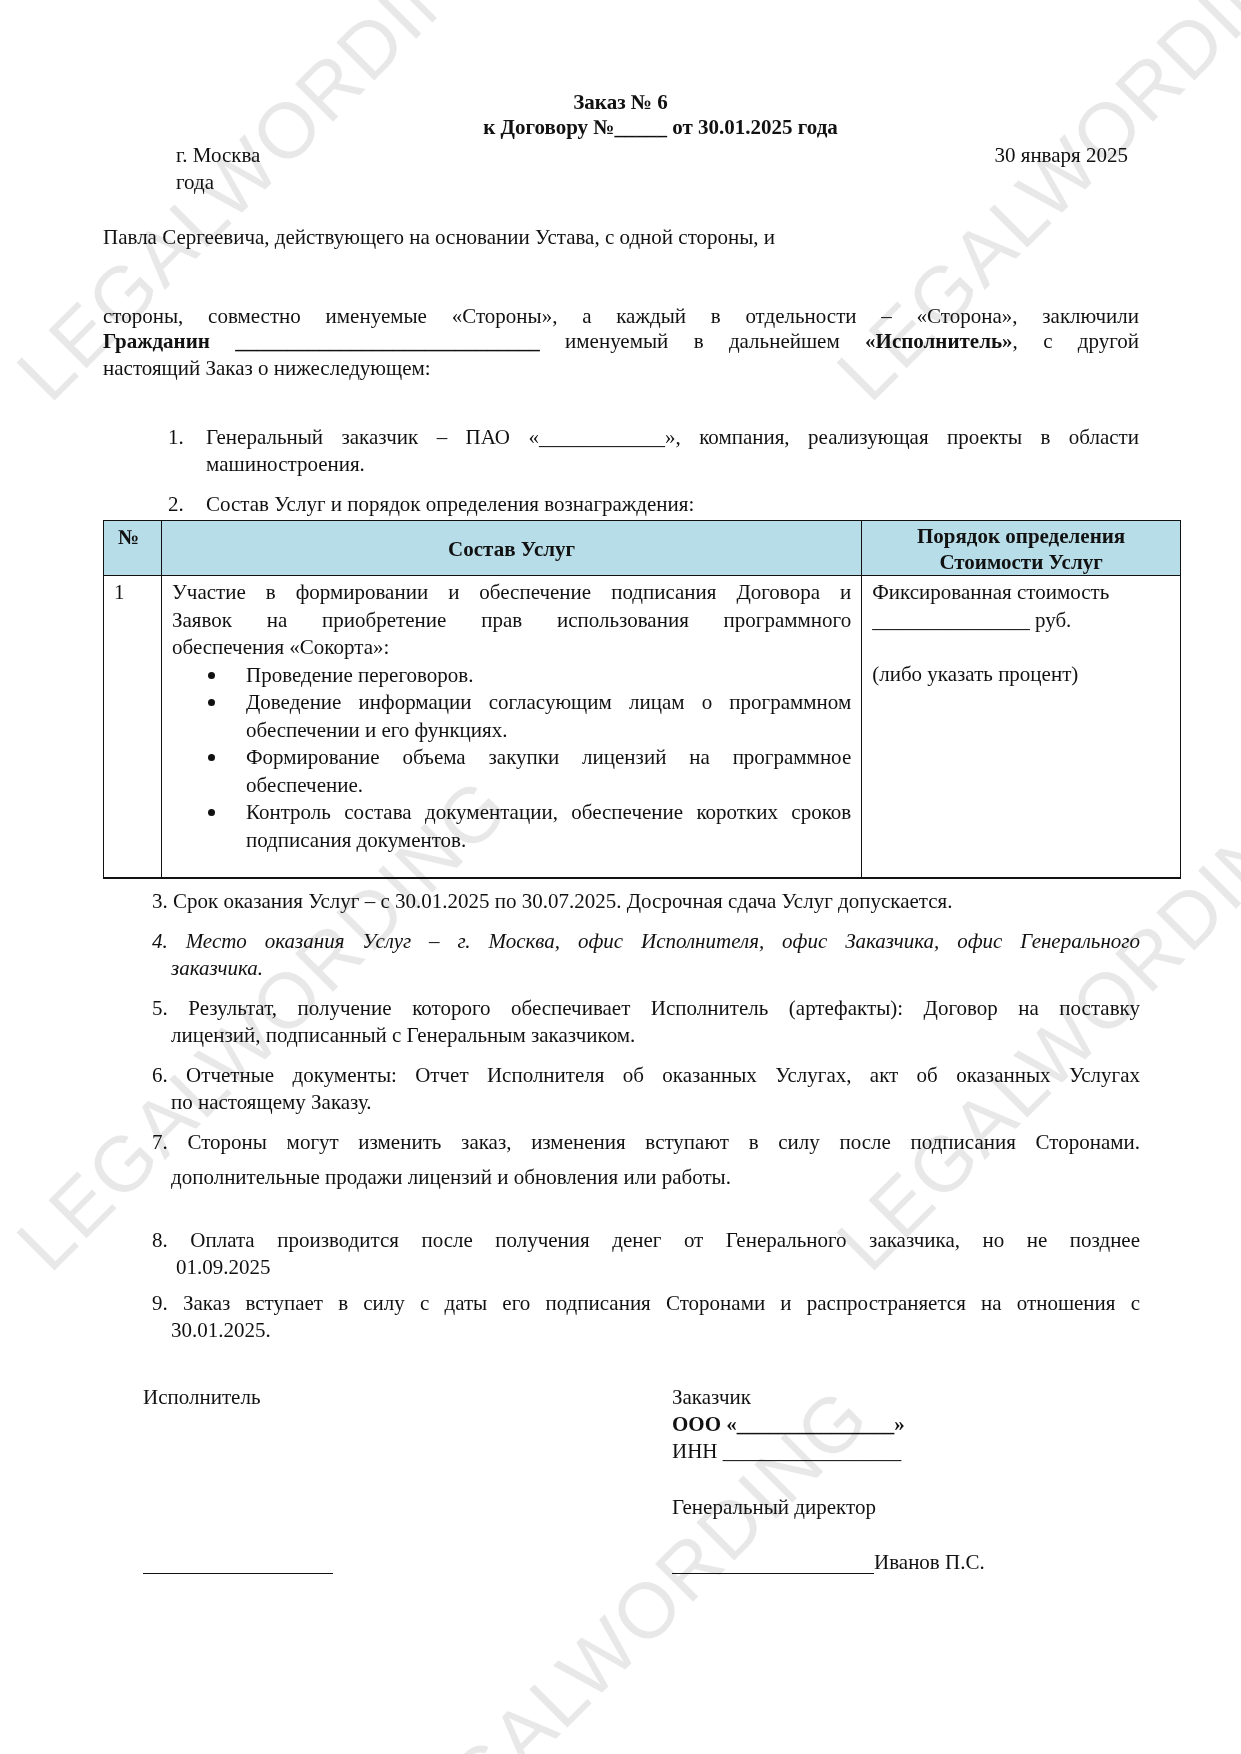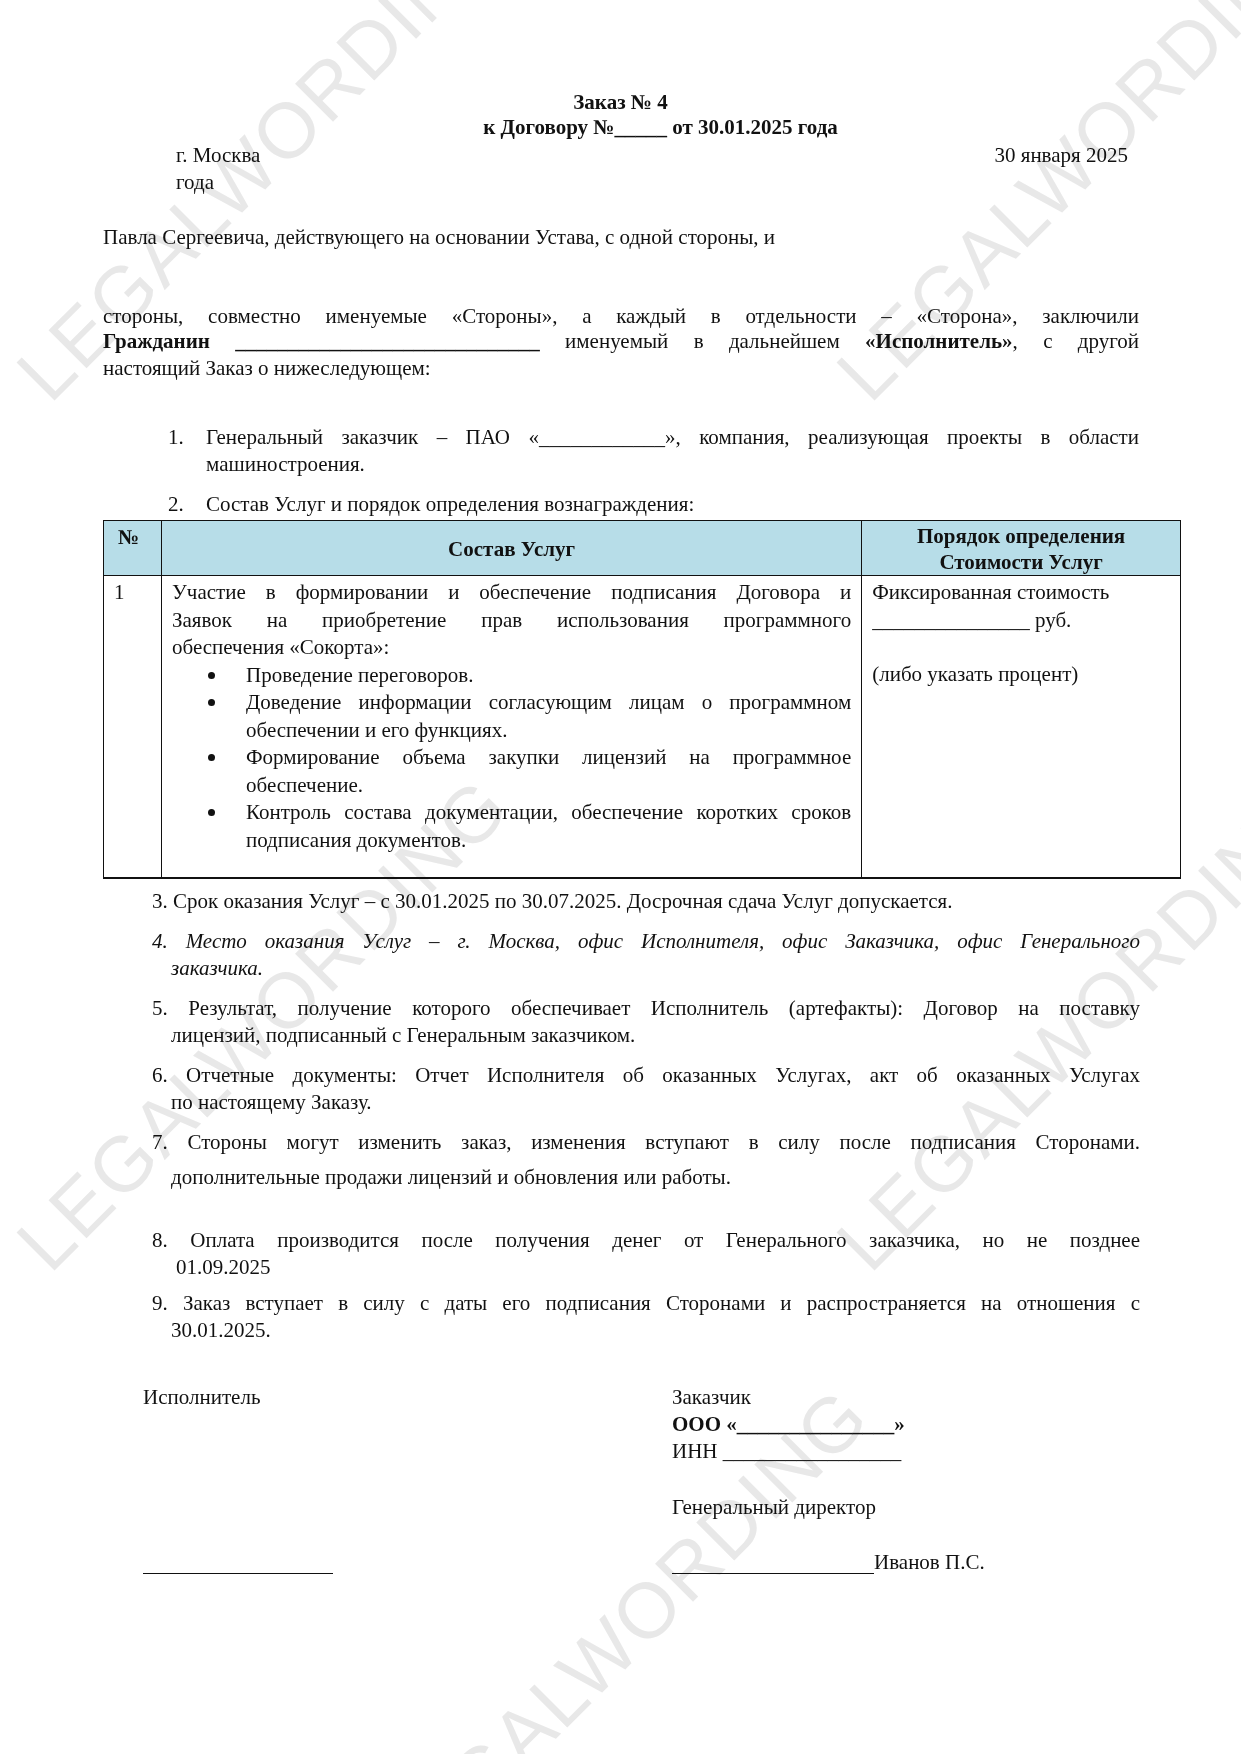--- a/index.html
+++ b/index.html
@@ -40,21 +40,21 @@
 <body>
 
 <div class="page">
 
   <div class="watermark" style="left:40px; top:370px;">LEGALWORDING</div>
   <div class="watermark" style="left:860px; top:370px;">LEGALWORDING</div>
   <div class="watermark" style="left:40px; top:1240px;">LEGALWORDING</div>
   <div class="watermark" style="left:860px; top:1240px;">LEGALWORDING</div>
   <div class="watermark" style="left:400px; top:1850px;">LEGALWORDING</div>
 
-  <div class="content center bold" style="left:0; width:1241px; top:90px;">Заказ № 4</div>
+  <div class="content center bold" style="left:0; width:1241px; top:90px;">Заказ № 6</div>
   <div class="content center bold" style="left:0; width:1321px; top:115px;">к Договору №_____ от 30.01.2025 года</div>
   <div class="content" style="left:176px; top:143px;">г. Москва</div>
   <div class="content" style="left:976px; top:143px; width:152px; text-align:right;">30 января 2025</div>
   <div class="content" style="left:176px; top:170px;">года</div>
 
   <div class="content" style="left:103px; top:222px; width:1036px;">
     <div style="margin-top:3px;">Павла Сергеевича, действующего на основании Устава, с одной стороны, и</div>
   </div>
 
   <div class="content" style="left:103px; top:302px; width:1036px;">

